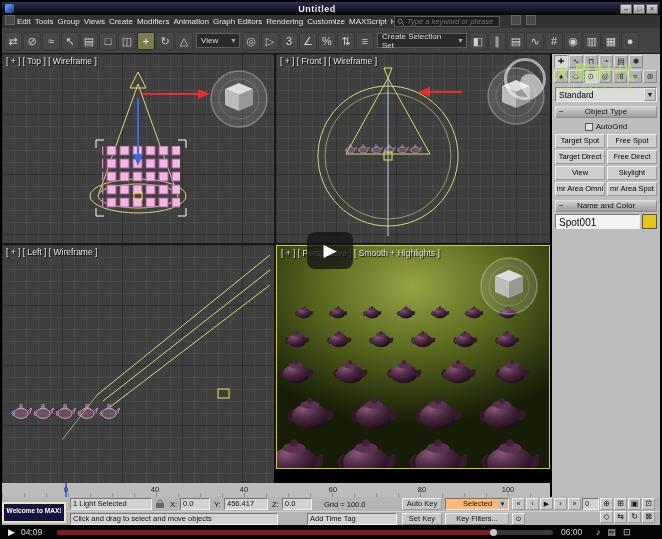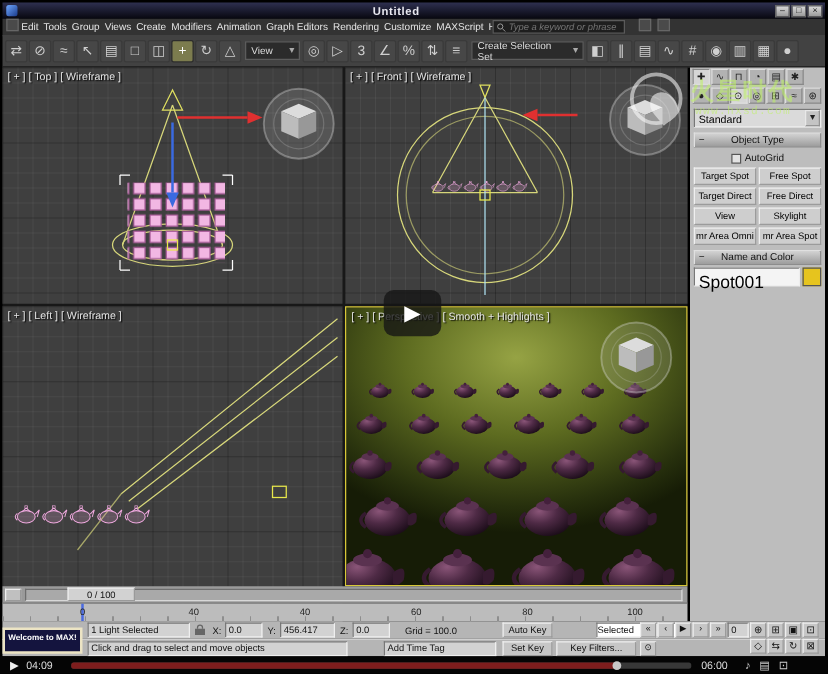--- a/index.html
+++ b/index.html
@@ -71,21 +71,21 @@
     border:1px outset #e0e0e0; font-size:8px; color:#111; text-align:center; line-height:10px; }
   .rollout .minus { position:absolute; left:3px; top:0; }
   .agrow { display:flex; align-items:center; justify-content:center; height:13px; }
   .agbox { width:8px; height:8px; background:#e2e2e2; border:1px solid #555; margin-right:3px; }
   .aglab { font-size:8px; color:#111; }
   .btngrid { display:grid; grid-template-columns:1fr 1fr; gap:2px; margin:1px 3px; }
   .cpbtn { height:14px; background:#cecece; border:1px outset #efefef; font-size:7.5px; color:#000;
     text-align:center; line-height:12px; white-space:nowrap; overflow:hidden; }
   .namerow { display:flex; margin:2px 3px; gap:2px; }
   .namefld { flex:1; height:15px; background:#f4f4f4; border:1px solid; border-color:#777 #eee #eee #777;
-    font-size:14px; color:#000; padding:2px 0 0 3px; }
+    font-size:10px; color:#000; padding:2px 0 0 3px; }
   .swatch { width:15px; height:15px; background:#e6c41e; border:1px solid #555; }
 
   
   .sliderrow { left:2px; top:469px; width:548px; height:14px; background:#9a9a9a; border-bottom:1px solid #777; }
   .slidertrack { position:absolute; left:18px; top:2px; width:526px; height:10px; background:#a9a9a9;
     border:1px solid; border-color:#6e6e6e #d8d8d8 #d8d8d8 #6e6e6e; }
   .sliderbtn { position:absolute; left:52px; top:1px; width:54px; height:11px; background:#d2d2d2;
     border:1px outset #eee; font-size:7.5px; text-align:center; line-height:10px; color:#111; }
   .slidend { position:absolute; left:2px; top:2px; width:13px; height:10px; background:#c0c0c0; border:1px outset #eee; }
   .rulerrow { left:2px; top:483px; width:548px; height:14px; background:#bcbcbc;
@@ -95,22 +95,22 @@
   .framemark { position:absolute; left:63px; top:0; width:2px; height:14px; background:#4a6ae0; }
 
   
   .srow1 { left:2px; top:497px; width:658px; height:14px; background:#b5b5b5; }
   .srow2 { left:2px; top:511px; width:658px; height:14px; background:#b5b5b5; border-top:1px solid #cfcfcf; }
   .fld { position:absolute; background:#d2d2d2; border:1px solid; border-color:#777 #efefef #efefef #777;
     font-size:7.5px; color:#111; line-height:10px; padding:0 2px; height:12px; top:1px; white-space:nowrap; overflow:hidden; }
   .slab { position:absolute; font-size:7.5px; color:#111; top:3px; }
   .sbtn { position:absolute; top:1px; height:12px; background:#c6c6c6; border:1px outset #eee; font-size:7.5px;
     color:#111; text-align:center; line-height:10px; }
-  .sdd { position:absolute; top:1px; height:12px; background:#ffffff; border:1px solid; border-color:#777 #eee #eee #777;
-    font-size:7.5px; color:#111; line-height:10px; padding-left:0;margin-left:32px; }
+  .sdd { position:absolute; top:1px; height:12px; background:#fdba74; border:1px solid; border-color:#777 #eee #eee #777;
+    font-size:7.5px; color:#111; line-height:10px; padding-left:17px; }
   .sdd .arr { position:absolute; right:1px; top:1px; width:9px; height:8px; background:#bdbdbd; font-size:6px;
     line-height:8px; text-align:center; }
   .pbtn { position:absolute; top:1px; width:13px; height:12px; background:#c6c6c6; border:1px outset #eee;
     font-size:7px; text-align:center; line-height:10px; color:#111; }
   .navgrid { position:absolute; left:600px; top:498px; width:58px; height:26px; display:grid;
     grid-template-columns:repeat(4,13px); grid-auto-rows:12px; gap:1px; }
   .nbtn { background:#c6c6c6; border:1px outset #eee; font-size:8px; text-align:center; line-height:10px; color:#111; }
   .welcome { position:absolute; left:2px; top:502px; width:64px; height:21px; background:#ece4c4; padding:2px; z-index:6; }
   .welcome-in { width:100%; height:100%; background:#14143e; color:#fff; font-size:6.5px; font-weight:bold;
     text-align:center; line-height:13px; white-space:nowrap; }
@@ -398,25 +398,20 @@
     <div class="rollout">
       <span class="minus">−</span>
       <span>Name and Color</span>
     </div>
     <div class="namerow">
       <div class="namefld">Spot001</div>
       <div class="swatch"></div>
     </div>
   </div>
 
-  <div class="abs sliderrow">
-    <div class="slidend"></div>
-    <div class="slidertrack"></div>
-    <div class="sliderbtn">0 / 100</div>
-  </div>
   <div class="abs rulerrow">
     <div class="framemark"></div>
     <span class="tick" style="left:64px">0</span>
     <span class="tick" style="left:153px">40</span>
     <span class="tick" style="left:242px">40</span>
     <span class="tick" style="left:331px">60</span>
     <span class="tick" style="left:420px">80</span>
     <span class="tick" style="left:506px">100</span>
   </div>
 

